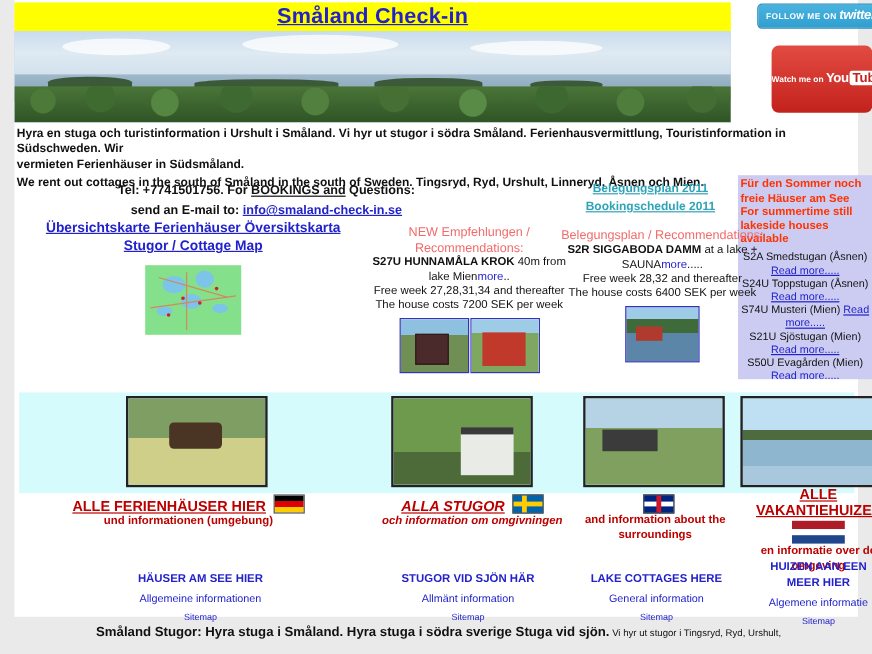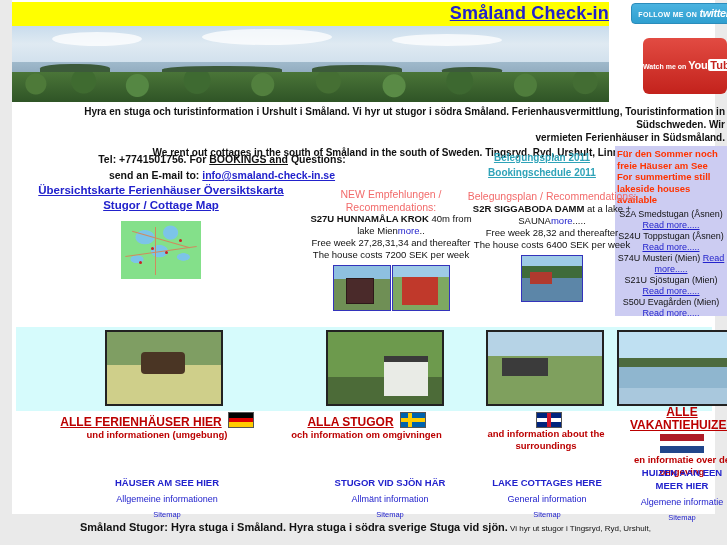--- a/index.html
+++ b/index.html
@@ -27,21 +27,21 @@
   }
 
   
   .title-band {
     position: absolute;
     left: 0px;
     top: 2px;
     width: 597px;
     height: 24px;
     background: #ffff00;
-    text-align: right;
+    text-align: center;
   }
   .title-link {
     display: inline-block;
     margin-top: 1px;
     color: #2222cc;
     font-size: 18px;
     font-weight: bold;
     text-decoration: underline;
     letter-spacing: .2px;
     cursor: pointer;
@@ -139,21 +139,21 @@
     font-size: 11px; font-weight: bold; padding: 0 2px;
     border-radius: 2px; margin-left: 1px;
   }
 
   
   .intro {
     position: absolute;
     left: 2px;
     top: 105px;
     width: 711px;
-    text-align: right;
+    text-align: left;
     font-size: 10px;
     font-weight: bold;
     color: #111111;
     line-height: 13px;
   }
   .intro .ln2 { margin-top: 2px; }
 
   
   .contact {
     position: absolute;
@@ -365,21 +365,21 @@
     white-space: nowrap;
   }
   .lang .main.nl { white-space: normal; }
   .lang .sub {
     color: #bb0000;
     font-size: 9.5px;
     font-weight: bold;
     line-height: 12px;
   }
   .lang-de { left: 10px; top: 412px; width: 270px; }
-  .lang-se { left: 267px; top: 412px; width: 175px; }
+  .lang-se { left: 294px; top: 412px; width: 175px; font-style: italic; }
   .lang-en { left: 444px; top: 412px; width: 180px; }
   .lang-nl { left: 618px; top: 406px; width: 104px; }
 
   .flag {
     display: inline-block;
     width: 24px; height: 14px;
     vertical-align: -2px;
     margin-left: 6px;
     border: 1px solid #555;
   }

